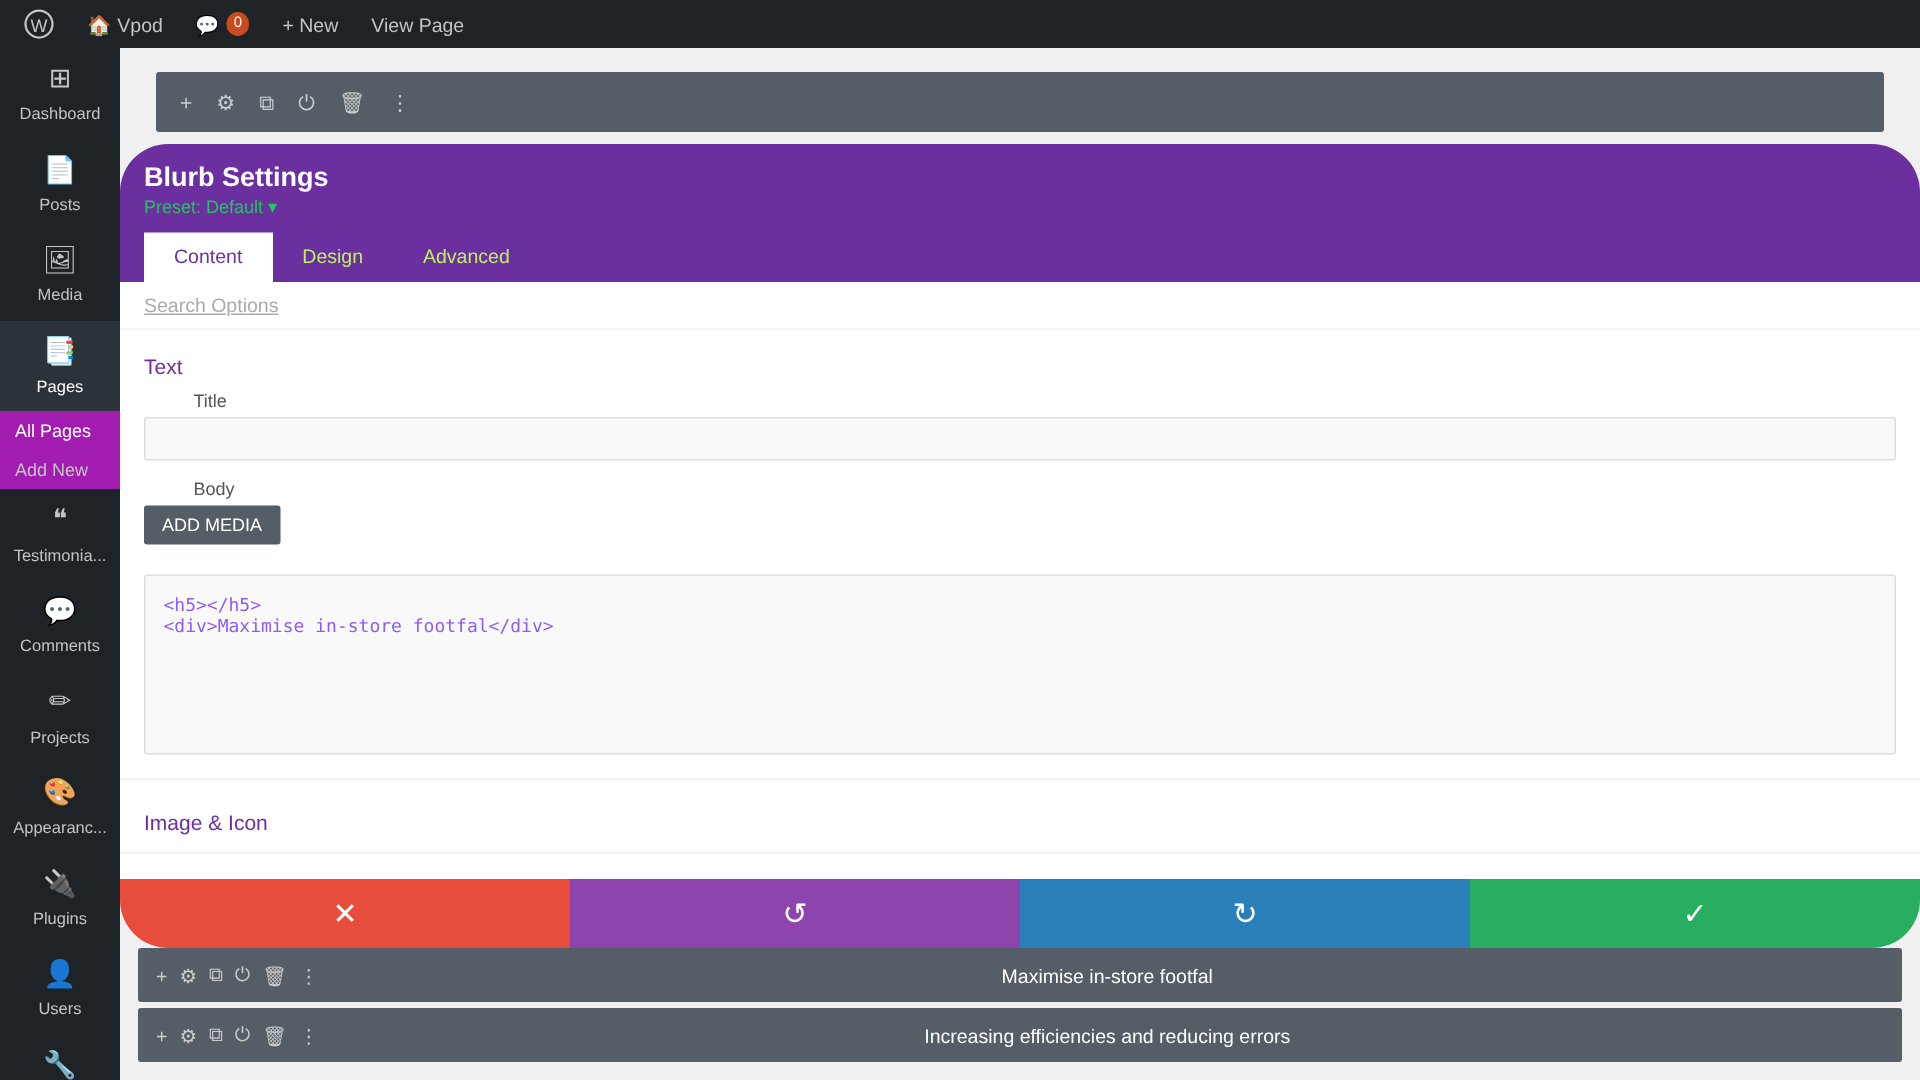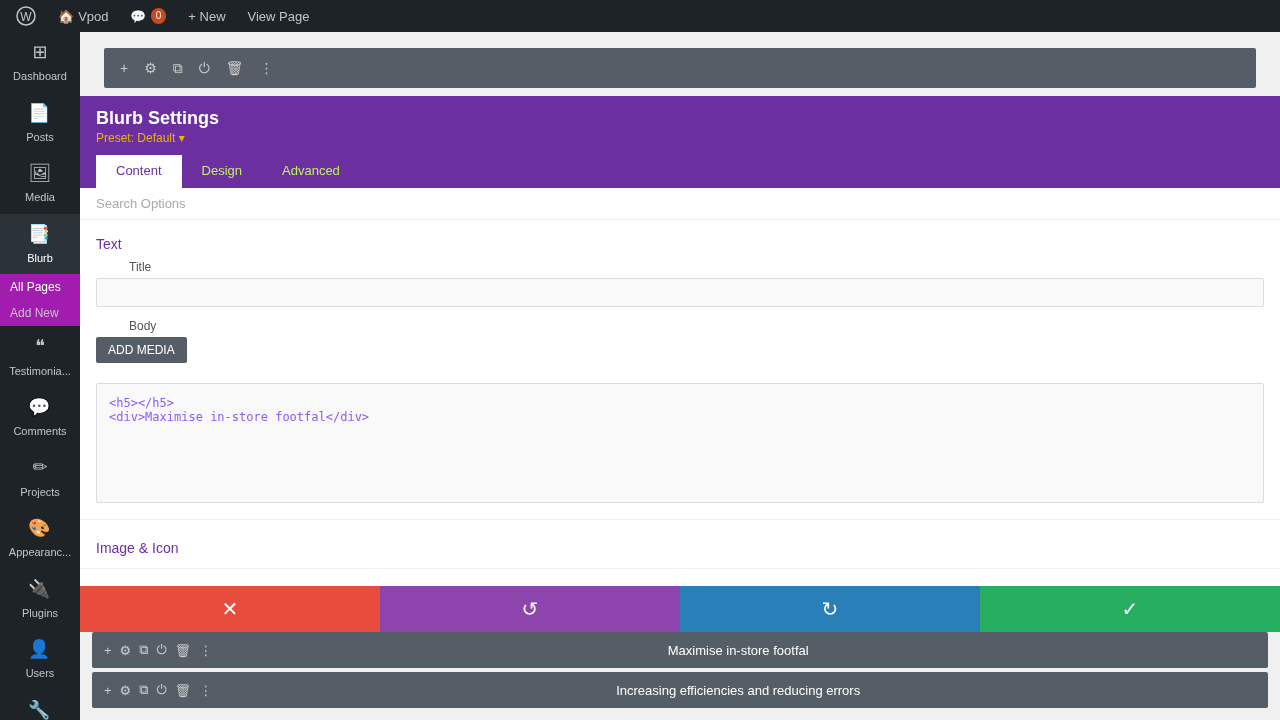--- a/index.html
+++ b/index.html
@@ -56,50 +56,50 @@
     .slider-bar .bar-icon {
       color: #ccc; font-size: 14px; cursor: pointer; padding: 2px 4px;
     }
     .slider-bar .bar-label {
       flex: 1; text-align: center; color: #fff; font-size: 13px;
     }
 
     
     .settings-panel {
       flex: 1; overflow-y: auto; background: #fff;
-      display: flex; flex-direction: column;
+      display: flex; flex-direction: column; border-radius: 32px;
     }
 
     
     .panel-header {
       background: #6b2fa0; padding: 12px 16px 0;
     }
     .panel-title {
       color: #fff; font-size: 18px; font-weight: 600; margin-bottom: 2px;
     }
     .panel-preset {
-      color: #eab308; font-size: 12px; margin-bottom: 10px;
+      color: #22c55e; font-size: 12px; margin-bottom: 10px;
     }
     .panel-tabs {
       display: flex; gap: 0;
     }
     .panel-tab {
       padding: 8px 20px; color: #bef264; cursor: pointer;
       font-size: 13px; border-bottom: 2px solid transparent;
     }
     .panel-tab.active {
       background: #fff; color: #6b2fa0; border-bottom: 2px solid #fff;
     }
 
     
     .panel-body { flex: 1; overflow-y: auto; background: #fff; }
 
     .search-options {
       padding: 8px 16px; border-bottom: 1px solid #f0f0f0;
-      color: #aaa; font-size: 13px;
+      color: #aaa; font-size: 13px; text-decoration: underline;
     }
 
     .section-header {
       padding: 16px 16px 8px; color: #6b2fa0; font-size: 14px; font-weight: 500;
     }
 
     .field-group { padding: 0 16px 12px; }
     .field-label {
       font-size: 12px; color: #555; margin-bottom: 4px; display: block; margin-left: 33px;
     }
@@ -183,21 +183,21 @@
   <div class="sidebar-item">
     <span class="s-icon">📄</span>
     <span>Posts</span>
   </div>
   <div class="sidebar-item">
     <span class="s-icon">🖼</span>
     <span>Media</span>
   </div>
   <div class="sidebar-item active">
     <span class="s-icon">📑</span>
-    <span>Blurb</span>
+    <span>Pages</span>
   </div>
   <div class="sidebar-sub">
     <div class="sidebar-sub-item active">All Pages</div>
     <div class="sidebar-sub-item">Add New</div>
   </div>
   <div class="sidebar-item">
     <span class="s-icon">❝</span>
     <span>Testimonia...</span>
   </div>
   <div class="sidebar-item">

